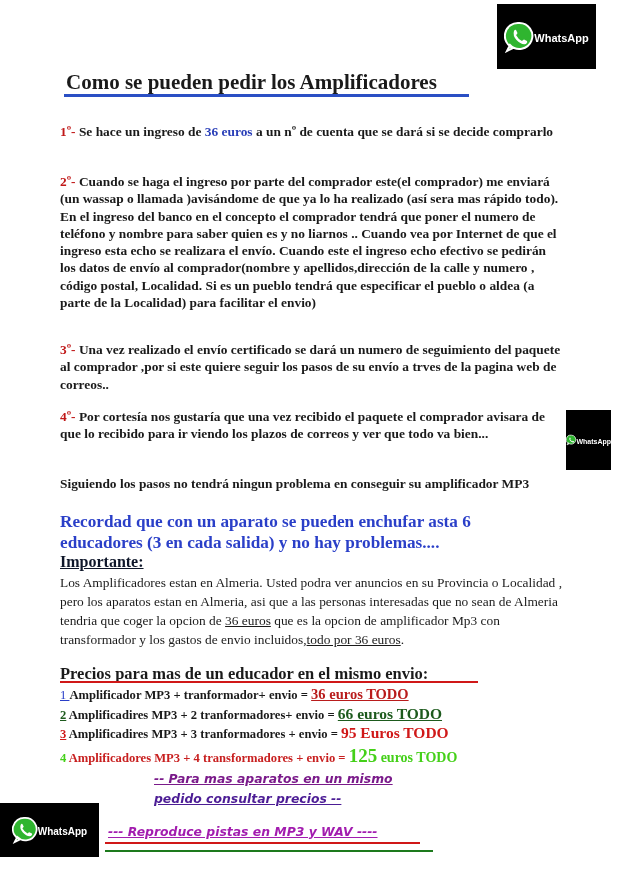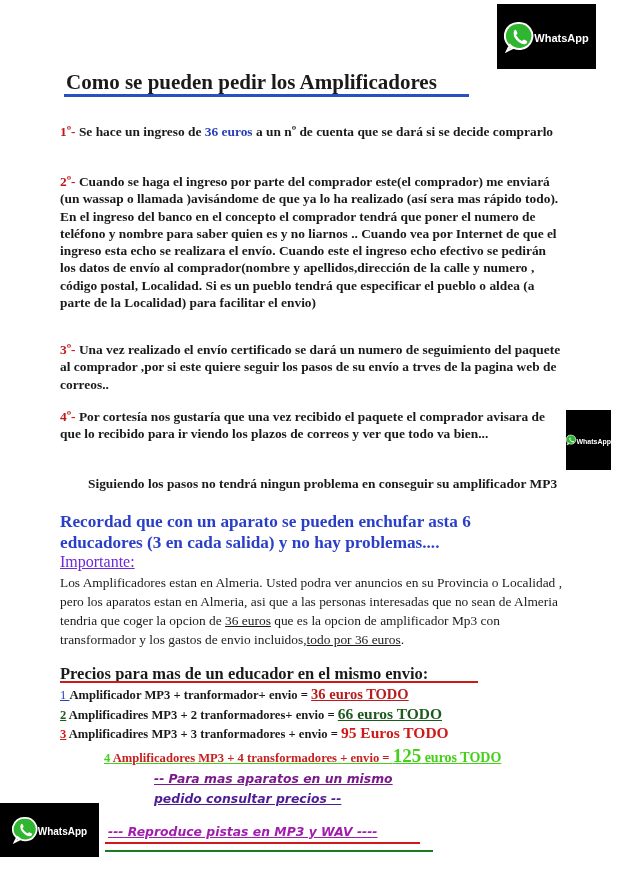--- a/index.html
+++ b/index.html
@@ -6,21 +6,21 @@
   body { width:620px; height:877px; position:relative; overflow:hidden; font-family:"Liberation Serif", serif; color:#1a1a1a; }
   .abs { position:absolute; }
   .wa { background:#000; display:flex; flex-direction:row; align-items:center; justify-content:center; }
   .wa .lbl { color:#fff; font-family:"Liberation Sans", sans-serif; font-weight:bold; }
   .title { left:66px; top:70px; font-size:21px; font-weight:bold; white-space:nowrap; }
   .title-ul { left:64px; top:94px; width:405px; height:3px; background:#2a4fc4; }
   .para { left:60px; font-size:13.4px; font-weight:bold; line-height:17.3px; width:505px; }
   .num { color:#c01818; }
   .blue36 { color:#2a3fb8; }
   .recordad { left:60px; top:511px; font-size:17.2px; font-weight:bold; color:#2a3fc8; line-height:21px; width:480px; }
-  .importante { left:60px; top:553px; font-size:16px; font-weight:normal; color:#6d28d9; text-decoration:underline; }
+  .importante { left:60px; top:553px; font-size:16px; font-weight:bold; color:#0f172a; text-decoration:underline; }
   .info { left:60px; top:573px; font-size:13.4px; font-weight:normal; line-height:19px; width:510px; }
   .u { text-decoration:underline; }
   .precios-h { left:60px; top:664px; font-size:16.5px; font-weight:bold; white-space:nowrap; }
   .precios-ul { left:60px; top:681px; width:418px; height:2px; background:#d01818; }
   .pl { left:60px; font-size:12.6px; font-weight:bold; white-space:nowrap; }
   .pr1 { color:#b91c1c; font-size:14.5px; text-decoration:underline; }
   .pr2 { color:#1d5a1d; font-size:15.5px; text-decoration:underline;text-align:center; }
   .pr3 { color:#d01818; font-size:15.5px; }
   .pr4 { color:#44d018; }
   .italic-blue { font-family:"DejaVu Sans", sans-serif; font-style:italic; font-weight:bold; }
@@ -56,42 +56,42 @@
 </div>
 
 <div class="abs wa" style="left:566px;top:410px;width:45px;height:60px;">
   <svg width="22" height="24" viewBox="0 0 30 32">
     <path d="M15 2 A13 13 0 1 1 6 24 L3 30 L9 27 A13 13 0 0 1 15 2 Z" fill="#2fb52f" stroke="#fff" stroke-width="2"></path>
     <path d="M10 10 Q11 8 12 9 L13.5 12 Q13 13.5 12 14 Q14 18 18 20 Q18.5 19 20 18.5 L23 20 Q24 21 22 23 Q17 24 12.5 19 Q8.5 14.5 10 10 Z" fill="#fff"></path>
   </svg>
   <span class="lbl" style="font-size:7px;margin-top:3px;">WhatsApp</span>
 </div>
 
-<div class="abs para" style="top:475px;width:490px;margin-left:28px;">Siguiendo los pasos no tendrá ningun problema en conseguir su amplificador MP3</div>
+<div class="abs para" style="top:475px;width:490px;">Siguiendo los pasos no tendrá ningun problema en conseguir su amplificador MP3</div>
 
 <div class="abs recordad">Recordad que con un aparato se pueden enchufar asta 6 educadores (3 en cada salida) y no hay problemas....</div>
 
 <div class="abs importante">Importante: </div>
 <div class="abs info">
   <span>Los Amplificadores estan en Almeria. Usted podra ver anuncios en su Provincia o Localidad , pero los aparatos estan en Almeria, asi que a las personas interesadas que no sean de Almeria tendria que coger la opcion de </span><span class="u">36 euros</span><span> que es la opcion de amplificador Mp3 con transformador y los gastos de envio incluidos,</span><span class="u">todo  por 36 euros</span><span>.</span>
 </div>
 
 <div class="abs precios-h">Precios para mas de un educador en el mismo envio:</div>
 <div class="abs precios-ul"></div>
 
 <div class="abs pl" style="top:686px;">
   <span class="u" style="color:#2a3fc8;font-weight:normal;">1 </span><span>Amplificador  MP3 + tranformador+ envio =  </span><span class="pr1">36 euros  TODO</span>
 </div>
 <div class="abs pl" style="top:705px;">
   <span class="u" style="color:#1d5a1d;">2</span><span> Amplificadires MP3 + 2 tranformadores+ envio = </span><span class="pr2">66 euros TODO</span>
 </div>
 <div class="abs pl" style="top:724px;">
   <span class="u" style="color:#d01818;">3</span><span> Amplificadires MP3 + 3 tranformadores + envio = </span><span class="pr3">95 Euros TODO</span>
 </div>
-<div class="abs pl" style="top:745px;color:#c82020;text-decoration:underline;text-decoration-color:#44d018;margin-left:44px;">
+<div class="abs pl" style="top:745px;color:#c82020;text-decoration-color:#44d018;">
   <span style="color:#44d018;">4</span><span> Amplificadores MP3 +  4 transformadores + envio = </span><span class="pr4" style="font-size:19px;">125</span><span class="pr4" style="font-size:14px;"> euros TODO</span>
 </div>
 
 <div class="abs italic-blue" style="left:154px;top:771px;font-size:12.4px;color:#7a1a8a;text-decoration:underline;white-space:nowrap;">--  Para mas aparatos en un mismo</div>
 <div class="abs italic-blue" style="left:154px;top:791px;font-size:12.4px;color:#4c1d95;text-decoration:underline;white-space:nowrap;">pedido consultar precios  --</div>
 
 <div class="abs wa" style="left:0;top:803px;width:99px;height:54px;">
   <svg width="26" height="28" viewBox="0 0 30 32">
     <path d="M15 2 A13 13 0 1 1 6 24 L3 30 L9 27 A13 13 0 0 1 15 2 Z" fill="#2fb52f" stroke="#fff" stroke-width="2"></path>
     <path d="M10 10 Q11 8 12 9 L13.5 12 Q13 13.5 12 14 Q14 18 18 20 Q18.5 19 20 18.5 L23 20 Q24 21 22 23 Q17 24 12.5 19 Q8.5 14.5 10 10 Z" fill="#fff"></path>

